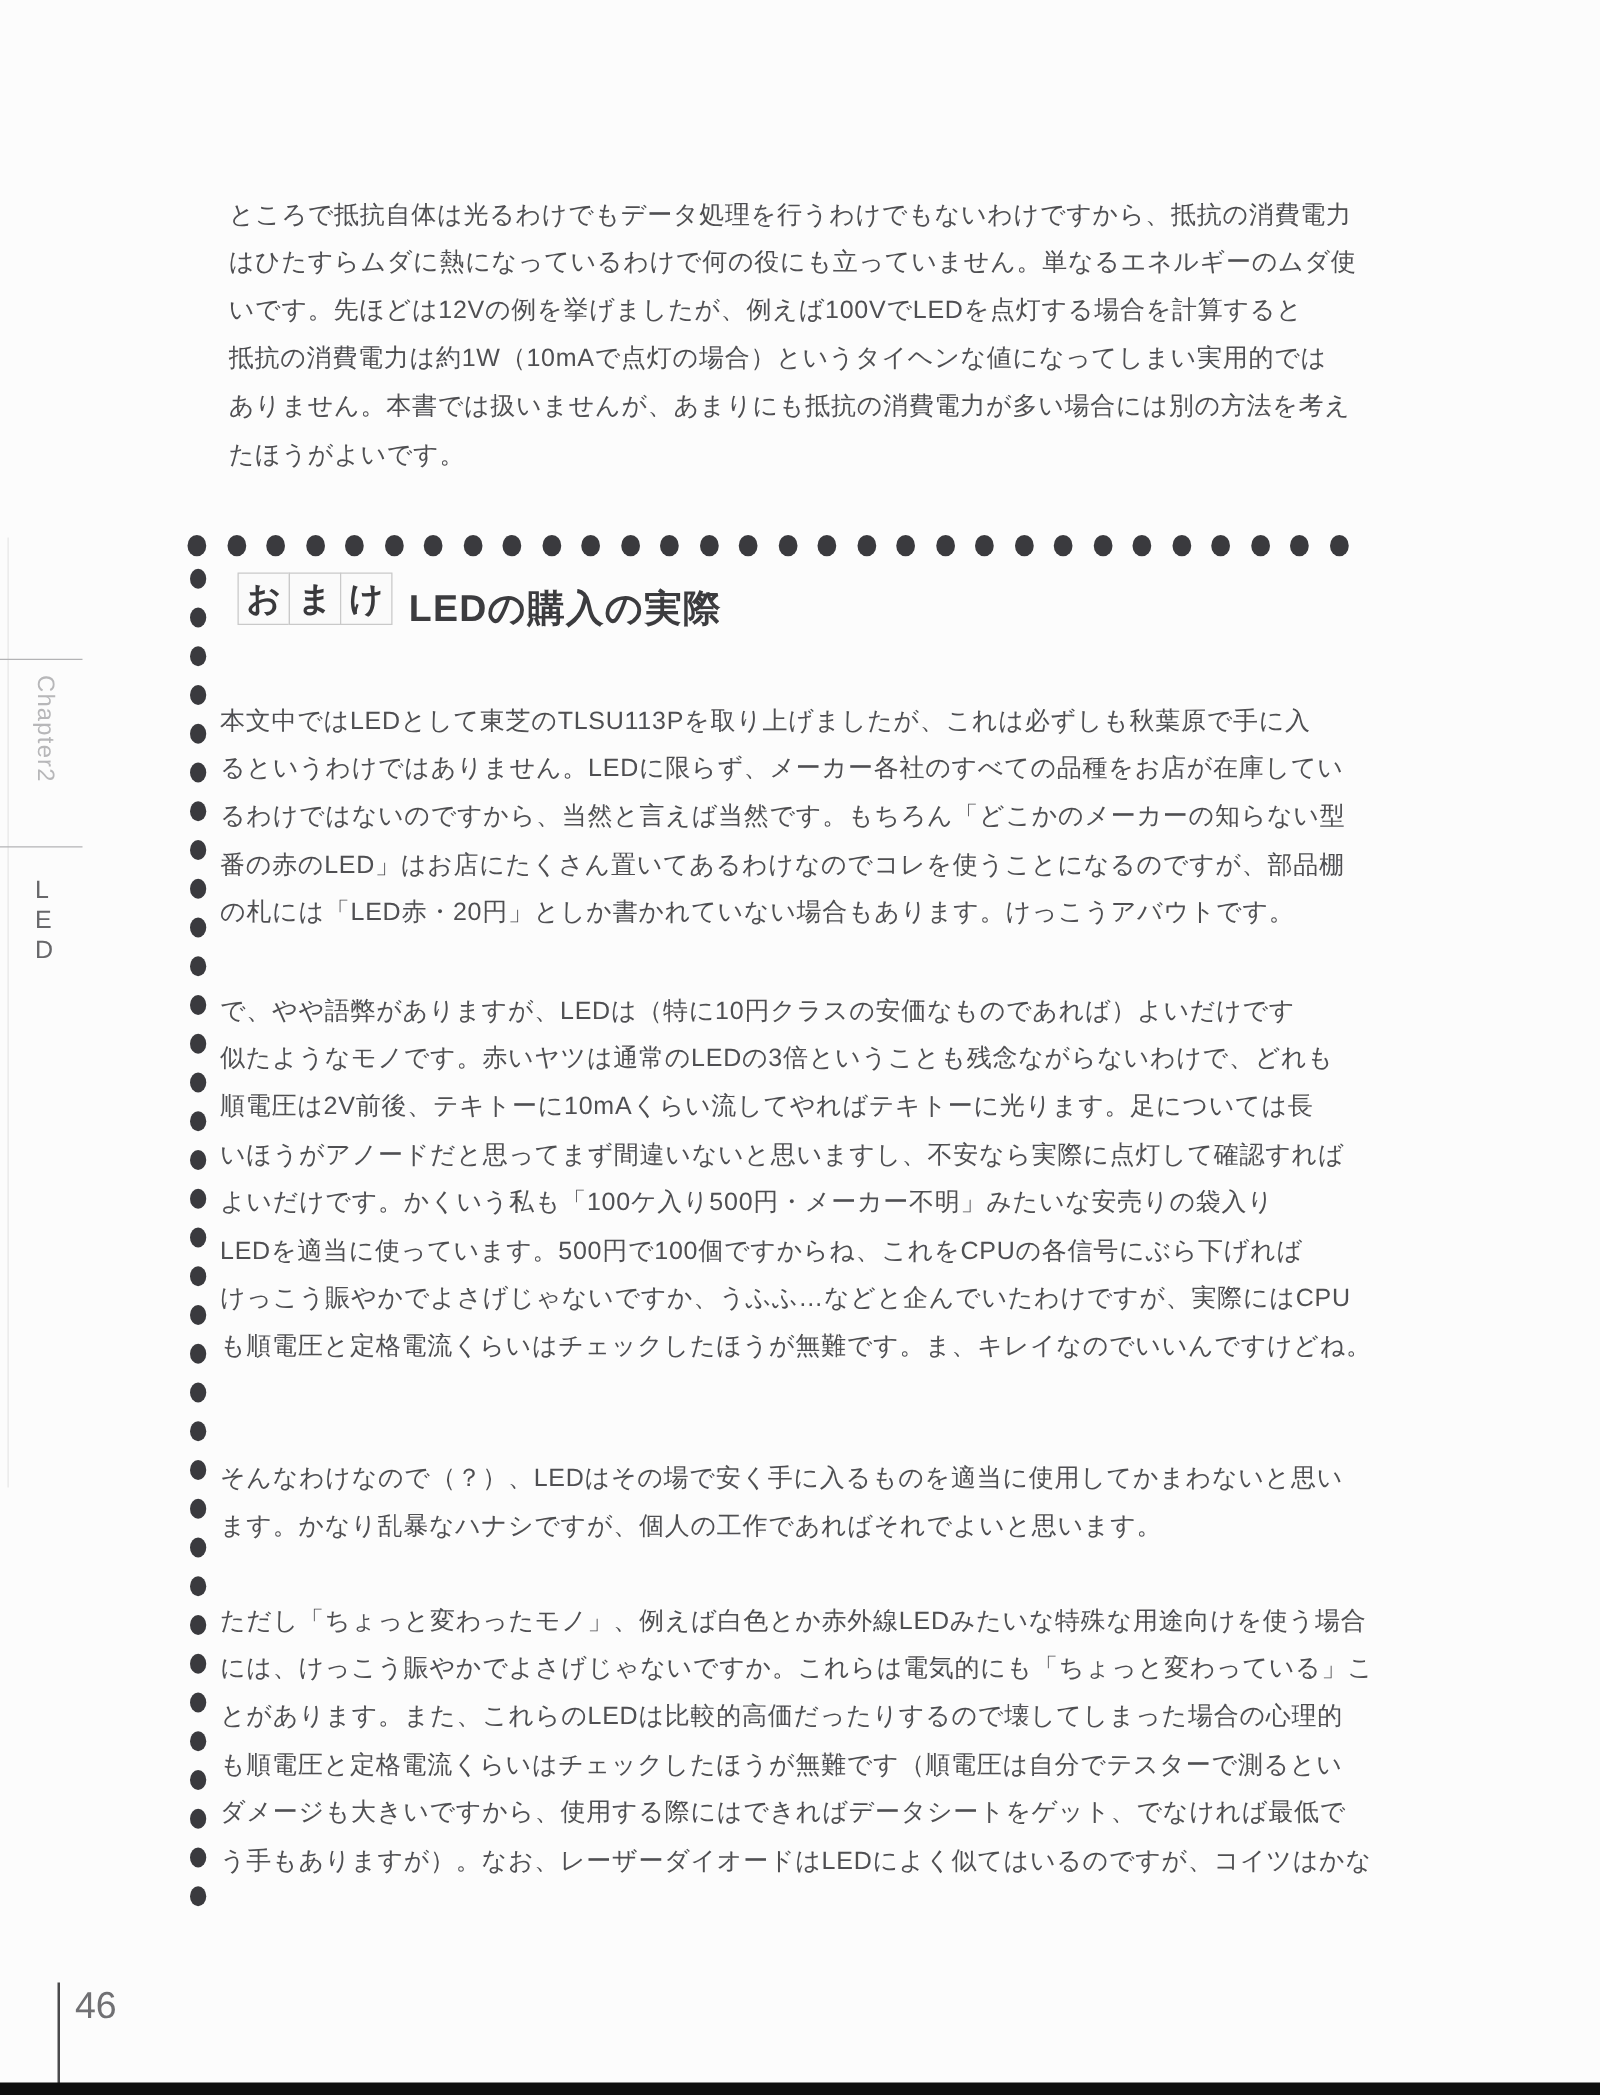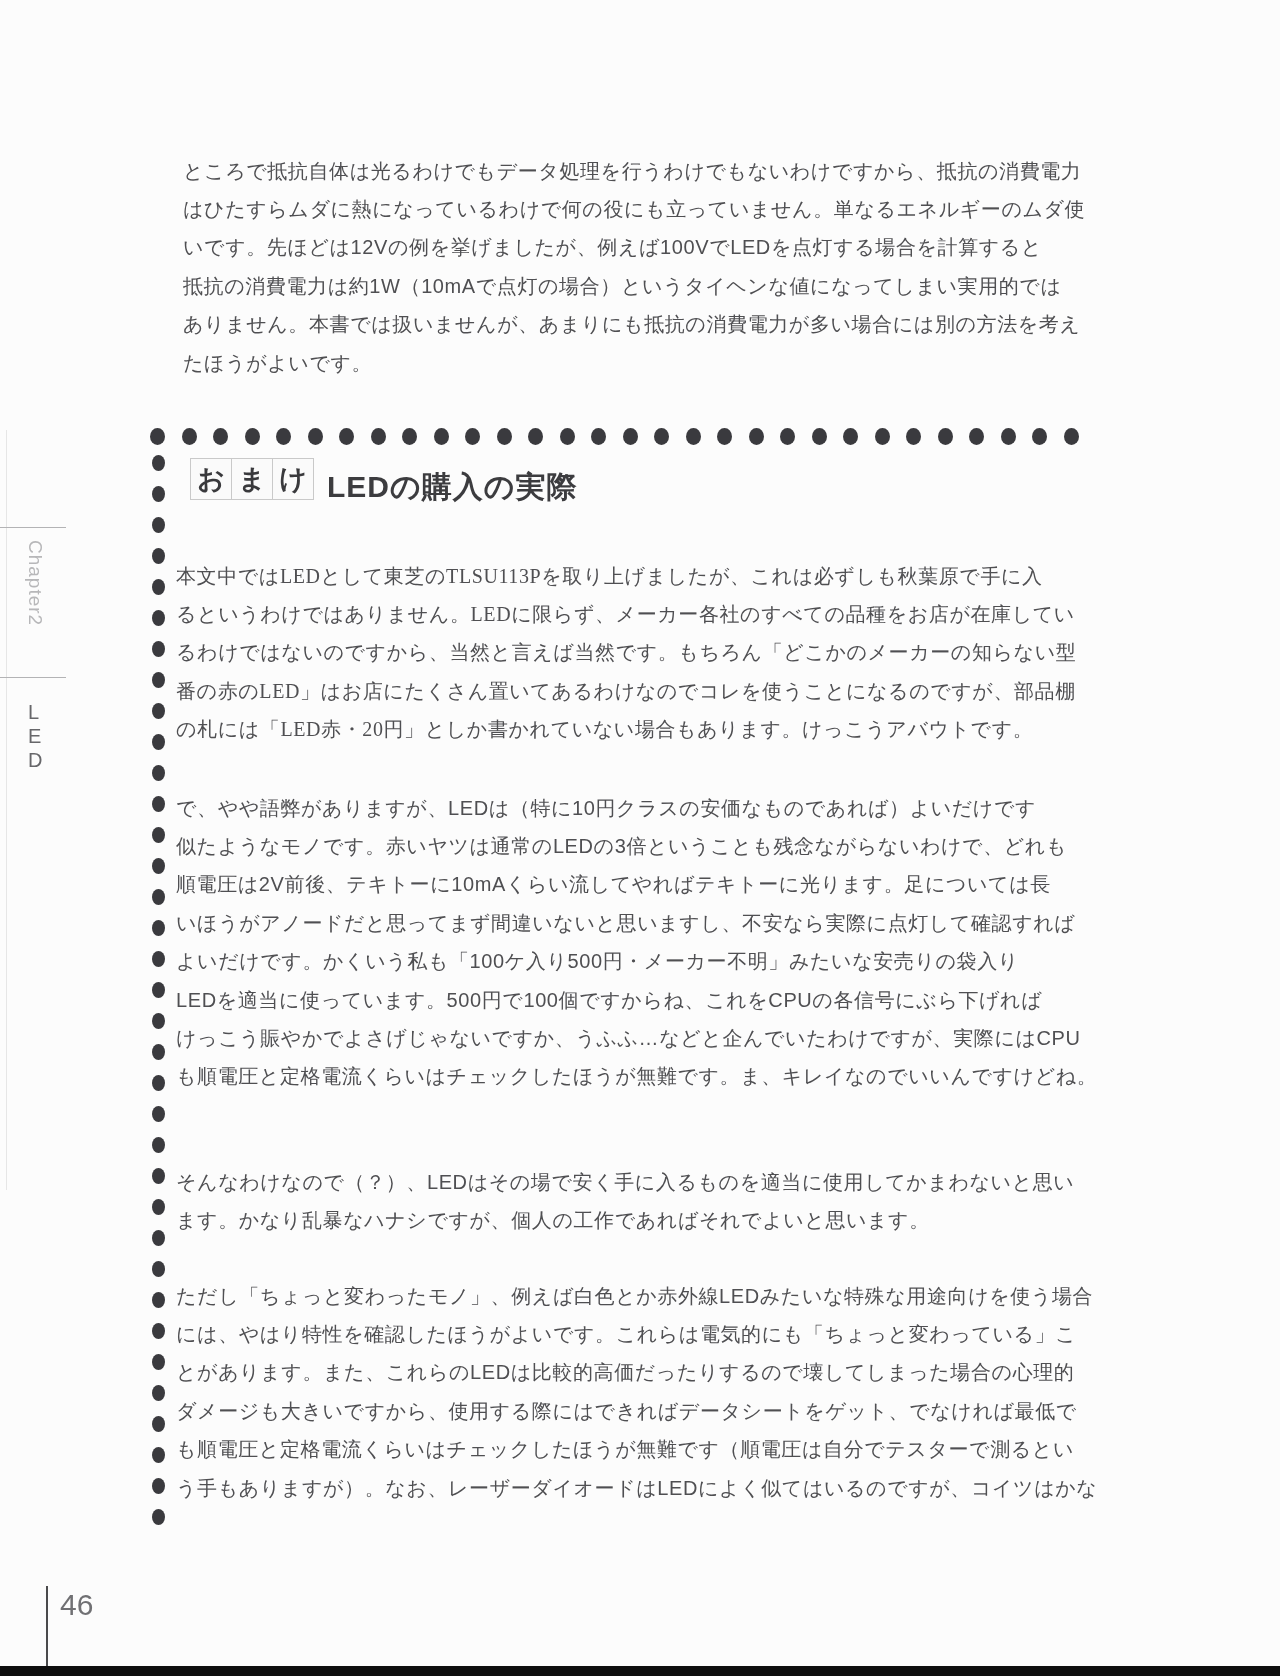--- a/index.html
+++ b/index.html
@@ -22,21 +22,21 @@
   .tline {
     height:38.4px;
     display:flex; align-items:center;
     white-space:nowrap;
     font-size:20px;
     letter-spacing:0.6px;
     color:#4f4f52;
   }
   .intro { position:absolute; left:183px; top:152px; }
   .para  { position:absolute; left:176px; }
-  .para-0 { top:557px;font-family:Liberation Serif, serif; }
+  .para-0 { top:557px; }
   .para-1 { top:789px; }
   .para-2 { top:1163px; }
   .para-3 { top:1277px; }
 
   
   .dots-row {
     position:absolute; left:150px; top:428px;
     display:flex; gap:16.5px;
   }
   .dots-row .dot { width:15px; height:17px; border-radius:50%; background:#3a3a3e; }
@@ -210,24 +210,24 @@
         <div class="tline">LEDを適当に使っています。500円で100個ですからね、これをCPUの各信号にぶら下げれば</div>
         <div class="tline">けっこう賑やかでよさげじゃないですか、うふふ…などと企んでいたわけですが、実際にはCPU</div>
         <div class="tline">も順電圧と定格電流くらいはチェックしたほうが無難です。ま、キレイなのでいいんですけどね。</div>
       </div>
       <div class="para para-2">
         <div class="tline">そんなわけなので（？）、LEDはその場で安く手に入るものを適当に使用してかまわないと思い</div>
         <div class="tline">ます。かなり乱暴なハナシですが、個人の工作であればそれでよいと思います。</div>
       </div>
       <div class="para para-3">
         <div class="tline">ただし「ちょっと変わったモノ」、例えば白色とか赤外線LEDみたいな特殊な用途向けを使う場合</div>
-        <div class="tline">には、やはり特性を確認したほうがよいです。これらは電気的にも「ちょっと変わっている」こ</div>
+        <div class="tline">には、けっこう賑やかでよさげじゃないですか。これらは電気的にも「ちょっと変わっている」こ</div>
         <div class="tline">とがあります。また、これらのLEDは比較的高価だったりするので壊してしまった場合の心理的</div>
+        <div class="tline">も順電圧と定格電流くらいはチェックしたほうが無難です（順電圧は自分でテスターで測るとい</div>
         <div class="tline">ダメージも大きいですから、使用する際にはできればデータシートをゲット、でなければ最低で</div>
-        <div class="tline">も順電圧と定格電流くらいはチェックしたほうが無難です（順電圧は自分でテスターで測るとい</div>
         <div class="tline">う手もありますが）。なお、レーザーダイオードはLEDによく似てはいるのですが、コイツはかな</div>
       </div>
     </div>
 
   <div class="tick tick-top"></div>
   <div class="chapter">Chapter2</div>
   <div class="tick tick-bottom"></div>
   <div class="section-label" id="section-label">
       <div>L</div>
       <div>E</div>

